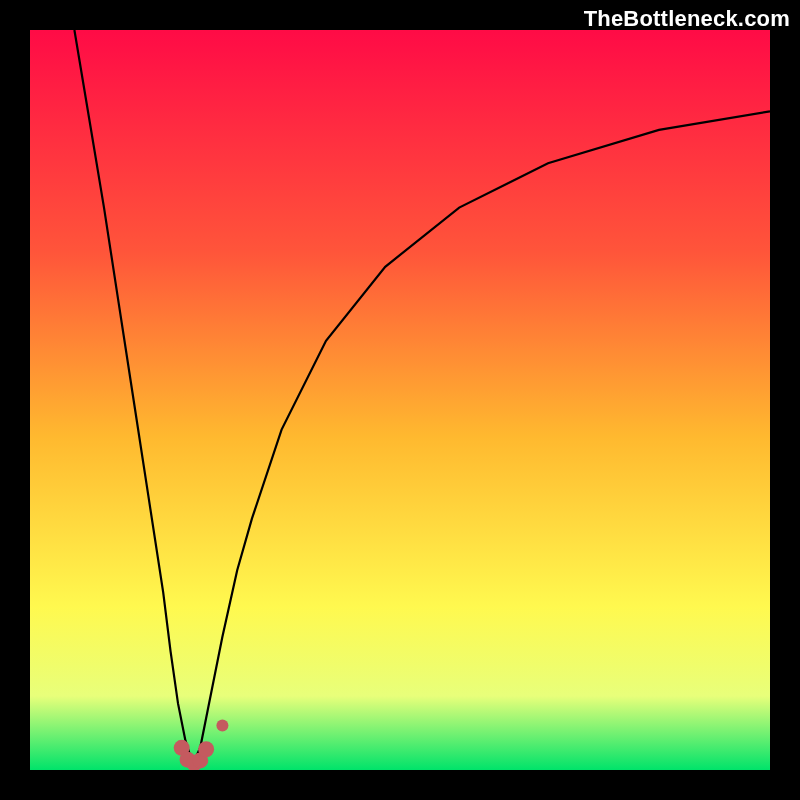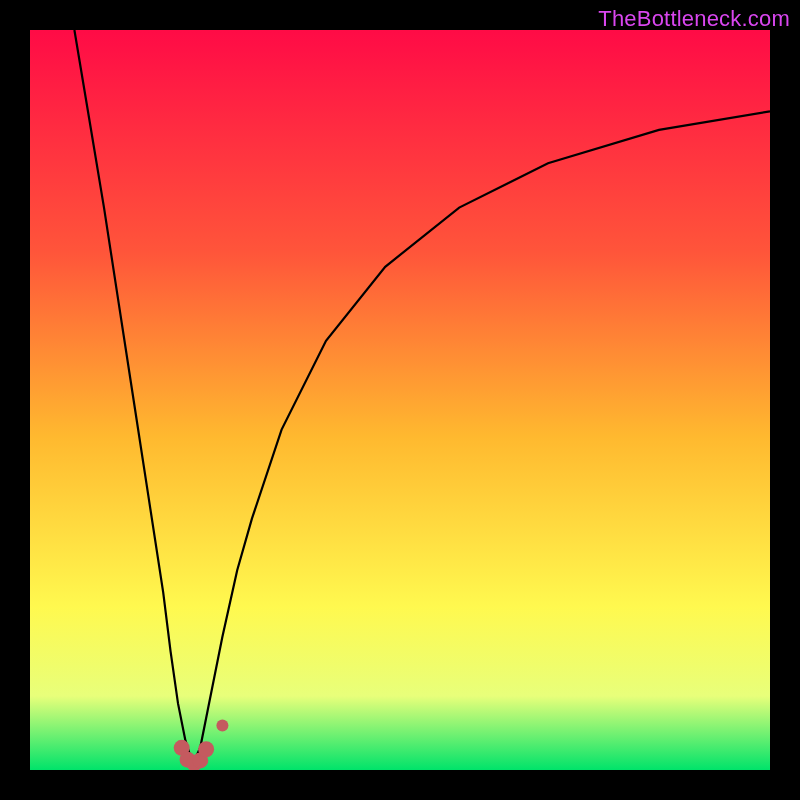--- a/index.html
+++ b/index.html
@@ -21,23 +21,23 @@
     position: absolute;
     left: 30px;
     top: 30px;
     width: 740px;
     height: 740px;
   }
   #watermark {
     position: absolute;
     top: 6px;
     right: 10px;
-    color: #d946ef;
+    color: #ffffff;
     font-size: 22px;
-    font-weight: 400;
+    font-weight: 700;
     letter-spacing: 0.2px;
     user-select: none;
   }
 </style>
 </head>
 <body>
 
 <div id="frame">
   <svg id="plot" viewBox="0 0 740 740" preserveAspectRatio="none">
     <defs>

